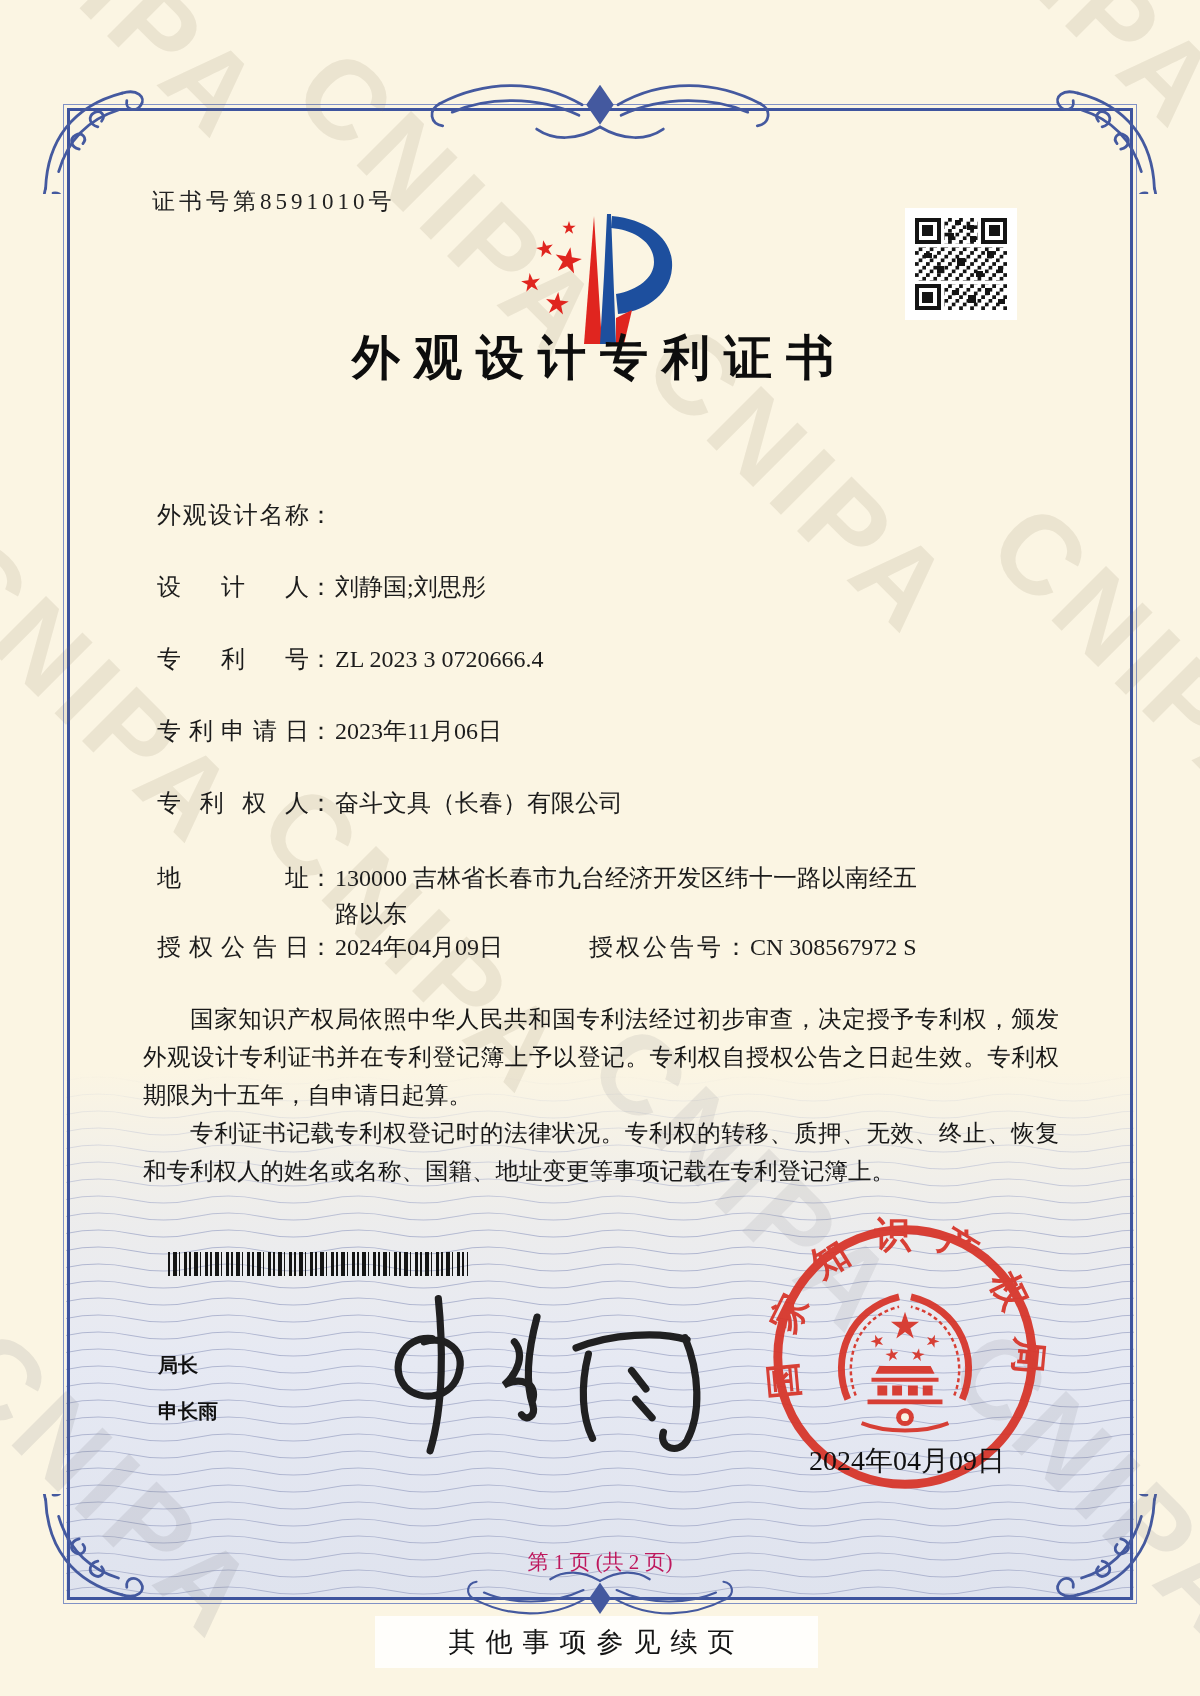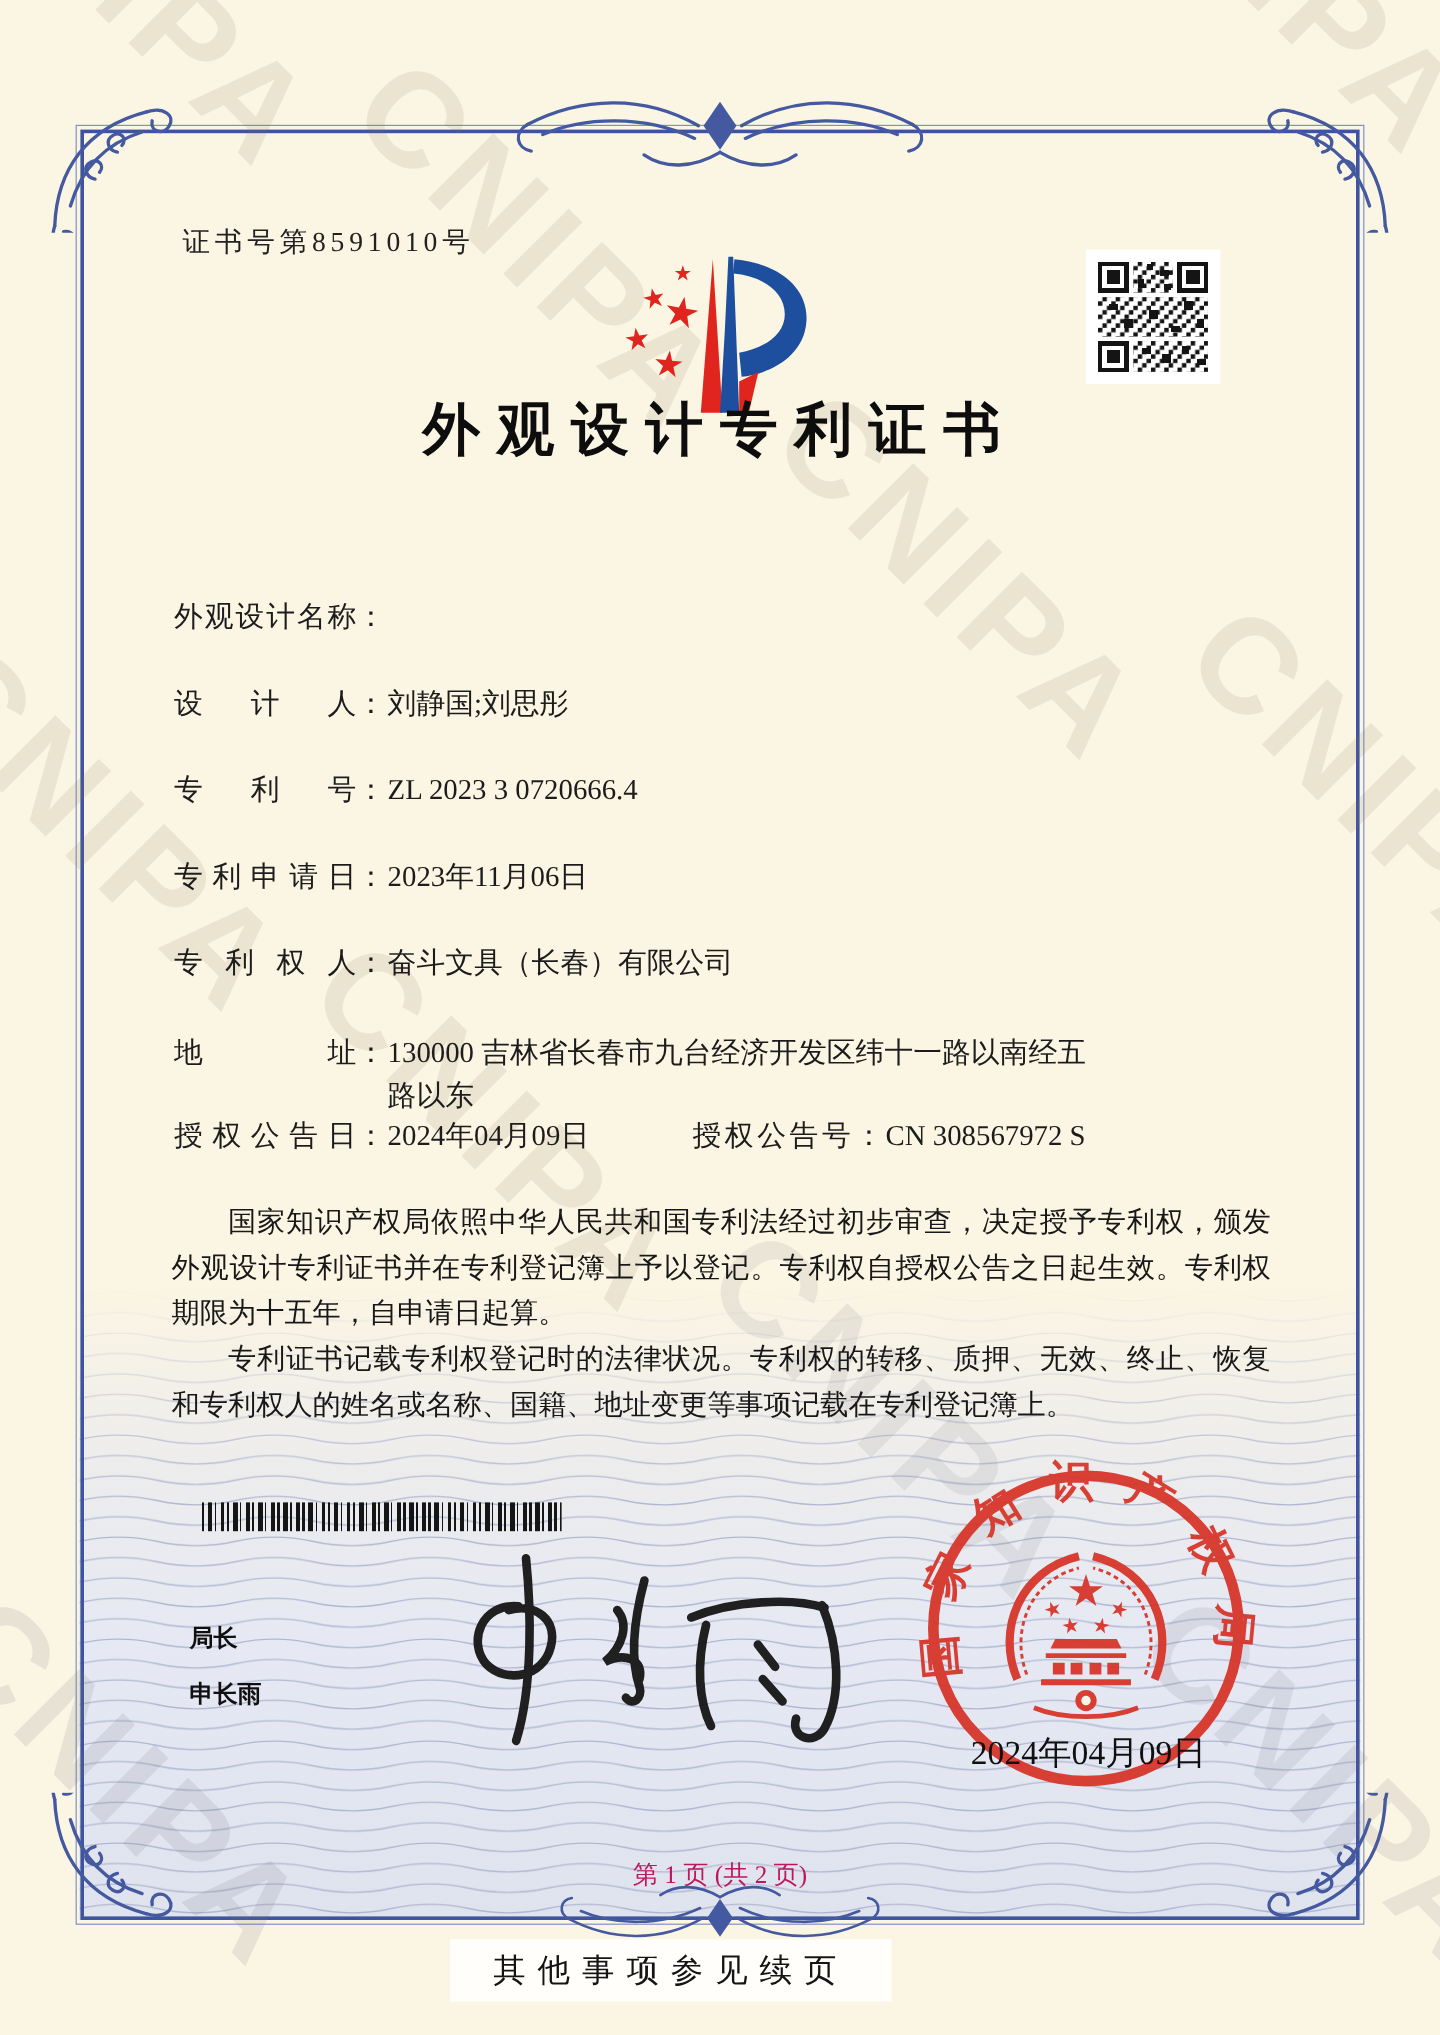--- a/index.html
+++ b/index.html
@@ -35,21 +35,21 @@
   .orn-tc{left:410px;top:72px}
   .orn-bc{left:450px;top:1566px;transform:scaleY(-1)}
   
   .content{position:absolute;z-index:4;inset:0;}
   .cert-no{position:absolute;left:152px;top:186px;font-size:23px;letter-spacing:4px;color:#222;}
   .logo{position:absolute;left:512px;top:206px;width:168px;height:146px;}
   .qr{position:absolute;left:905px;top:208px;width:92px;height:92px;background:#fff;padding:10px;}
   .title{position:absolute;left:0;right:0;top:326px;text-align:center;
     font-size:48px;font-weight:700;letter-spacing:14px;color:#0d0d0d;}
   .fields{position:absolute;left:145px;top:500px;width:930px;font-size:24px;}
-  .row{display:flex;line-height:30px;margin-bottom:42px;align-items:flex-start;}
+  .row{display:flex;line-height:30px;margin-bottom:42px;align-items:flex-start;margin-left:12px;}
   .fl{width:152px;text-align:justify;text-align-last:justify;flex:none;}
   .colon{width:26px;flex:none;}
   .fv{flex:1;}
   .row-address{line-height:36px;margin-bottom:0;font-family:Liberation Serif, serif;}
   .fv-addr{max-width:585px;}
   .fv-date{width:238px;flex:none;}
   .fl2{flex:none;letter-spacing:3px;margin-left:16px;}
   .paras{position:absolute;left:143px;top:1000px;width:916px;font-size:23.5px;
     line-height:38px;text-align:justify;color:#181818;}
   .paras p{margin:0;text-indent:2em;}
@@ -60,21 +60,21 @@
   .signer{position:absolute;left:158px;font-family:"Liberation Sans","DejaVu Sans",sans-serif;
     font-weight:600;font-size:20px;color:#101010;}
   .signer-role{top:1352px;}
   .signer-name{top:1398px;}
   .signature{position:absolute;left:352px;top:1282px;width:370px;height:175px;}
   .seal{position:absolute;left:762px;top:1214px;width:286px;height:286px;opacity:.94;z-index:5;}
   .seal-date{position:absolute;left:805px;top:1442px;width:204px;text-align:center;
     font-size:28px;color:#101010;z-index:6;}
   .page-info{position:absolute;left:0;right:0;top:1548px;text-align:center;
     font-size:21px;color:#be185d;z-index:4;}
-  .continuation{position:absolute;left:375px;top:1616px;width:368px;height:52px;
+  .continuation{position:absolute;left:375px;top:1616px;width:443px;height:52px;
     background:#fffefb;display:flex;align-items:center;justify-content:center;
     font-size:27px;letter-spacing:10px;color:#141414;z-index:4;}
 </style>
 </head>
 <body>
 
 <div class="page">
 
   <svg width="0" height="0" style="position:absolute" aria-hidden="true">
     <defs>

